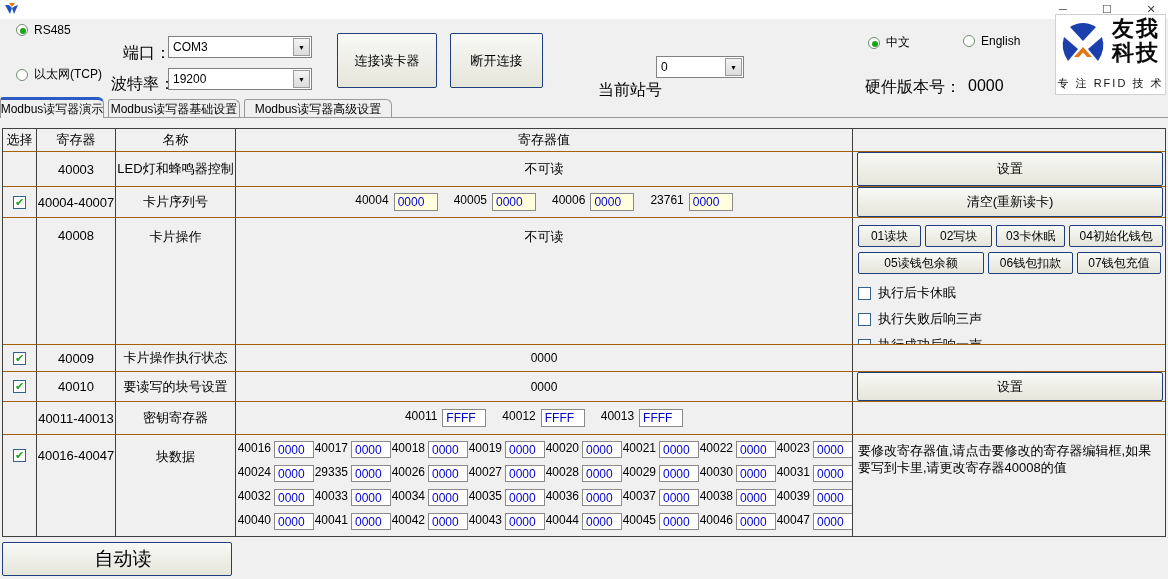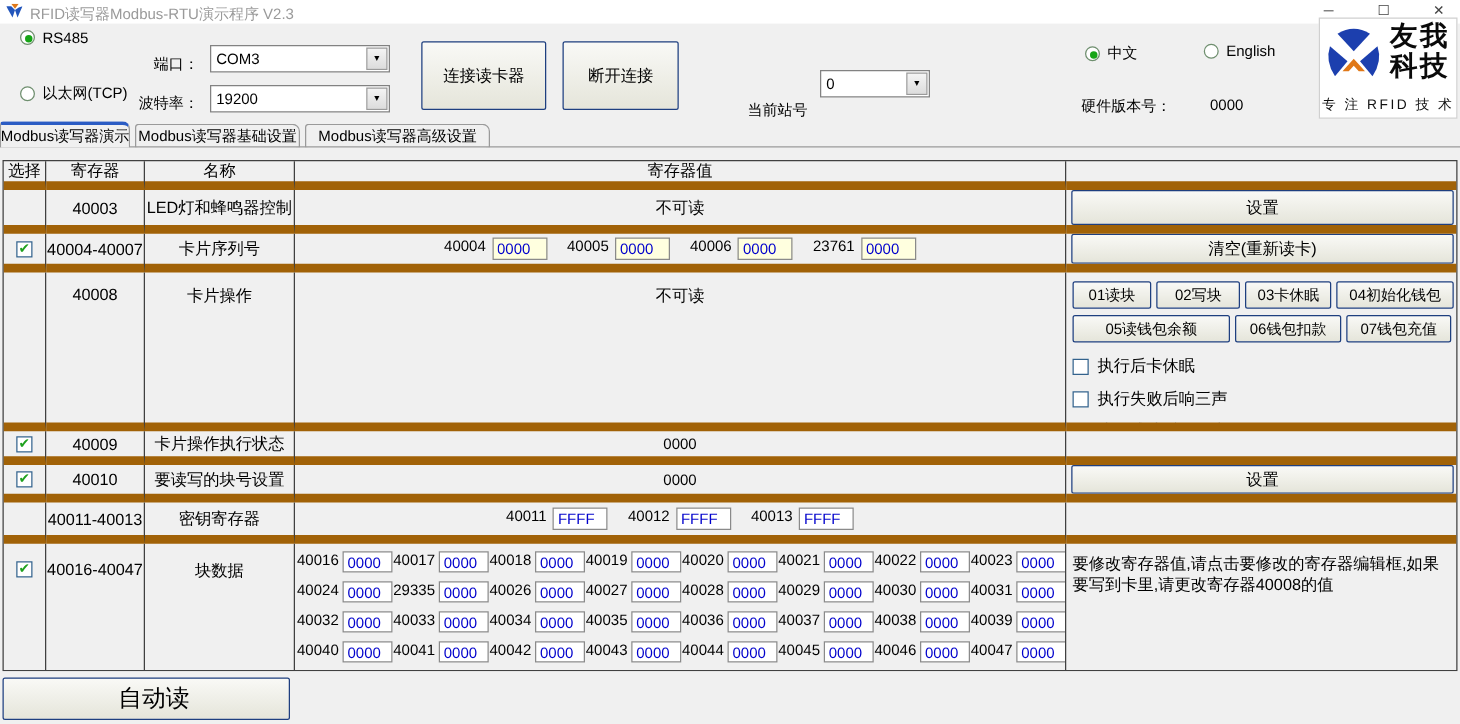--- a/index.html
+++ b/index.html
@@ -13,21 +13,21 @@
   .titlebar { position:absolute; left:0; top:0; width:1168px; height:19px; background:#fff; }
   .title-icon { position:absolute; left:5px; top:3px; width:13px; height:13px; }
   .title-text { position:absolute; left:24px; top:3px; font-size:12px; color:#9a9a9a; }
   .win-btn { position:absolute; top:0; width:30px; height:19px; text-align:center; line-height:19px; color:#444; font-size:11px; }
   .wb-min { left:1048px; } .wb-max { left:1092px; } .wb-close { left:1136px; }
   
   .toppanel { position:absolute; left:0; top:19px; width:1168px; height:78px; background:#f0f0f0; }
   .radio { position:absolute; display:flex; align-items:center; gap:6px; font-size:12px; }
   .rdot { width:12px; height:12px; border-radius:50%; background:#fff; border:1px solid #6f8f6f; display:inline-block; position:relative; }
   .rdot.on::after { content:""; position:absolute; left:3px; top:3px; width:6px; height:6px; border-radius:50%; background:#17a517; }
-  .lbl { position:absolute; font-size:12px; white-space:nowrap; }
+  .lbl { position:absolute; font-size:16px; white-space:nowrap; }
   .combo { position:absolute; height:22px; background:#fff; border:1px solid #828282; display:flex; align-items:center; }
   .combo .cv { flex:1; padding-left:4px; font-size:12px; }
   .combo .carrow { width:17px; height:18px; margin-right:1px; background:linear-gradient(#f4f4f4,#dcdcdc); border:1px solid #9a9a9a; display:flex; align-items:center; justify-content:center; font-size:7px; color:#000; }
   .btn { background:linear-gradient(#f9f9f6,#e5e5da); border:1px solid #1e3f7f; border-radius:2px; font-size:13px; color:#000; display:flex; align-items:center; justify-content:center; font-family:inherit; }
   .bigbtn { position:absolute; }
   
   .logo { position:absolute; left:1055px; top:14px; width:111px; height:81px; background:#fff; border:1px solid #d0d0d0; }
   .logo-glyph { position:absolute; left:4px; top:6px; }
   .logo-zh { position:absolute; left:52px; top:2px; width:56px; text-align:center; font-weight:bold; font-size:22px; line-height:24px; color:#0a0a0a; letter-spacing:2px; }
   .logo-tag { position:absolute; left:0; bottom:3px; width:100%; text-align:center; font-size:11px; color:#111; letter-spacing:2px; white-space:nowrap; }
@@ -35,21 +35,21 @@
   .tabbar { position:absolute; left:0; top:97px; width:1168px; height:21px; }
   .tabbar::after { content:""; position:absolute; left:0; bottom:0; width:1168px; height:1px; background:#9a9a9a; }
   .tab { position:absolute; top:2px; height:19px; background:#f0f0f0; border:1px solid #9a9a9a; border-bottom:none; border-radius:3px 6px 0 0; display:flex; align-items:center; justify-content:center; font-size:12px; padding:0 8px; white-space:nowrap; }
   .tab.active { top:0; height:21px; border-top:3px solid #2b5cc4; z-index:2; }
   .tab1 { left:0; width:104px; } .tab2 { left:108px; width:132px; } .tab3 { left:244px; width:148px; }
   
   .demo-table { position:absolute; left:2px; top:128px; width:1164px; height:409px;
     border:1px solid #404040; display:grid;
     grid-template-columns:34px 79px 120px 617px 312px;
     grid-template-rows:23px 35px 31px 127px 27px 30px 33px 101px; }
-  .c { border-right:1px solid #404040; border-bottom:7px solid #a16207; display:flex; align-items:center; justify-content:center; font-size:13px; overflow:hidden; }
+  .c { border-right:1px solid #404040; border-bottom:1px solid #a16207; display:flex; align-items:center; justify-content:center; font-size:13px; overflow:hidden; }
   .c.lastcol { border-right:none; }
   .c.lastrow { border-bottom:none; }
   .c.top { align-items:flex-start; padding-top:10px; }
   .hdr { font-size:13px; }
   
   .chk { width:13px; height:13px; background:#fff; border:1px solid #33628c; display:inline-flex; align-items:center; justify-content:center; }
   .chk.checked::after { content:"✔"; color:#1fa11f; font-size:11px; line-height:11px; font-weight:bold; }
   
   .reg-item { display:inline-flex; align-items:flex-start; gap:5px; }
   .reg-label { font-size:12px; }
@@ -76,21 +76,20 @@
 </style>
 </head>
 <body>
 
 <div class="titlebar">
   <svg class="title-icon" viewBox="0 0 13 13">
     <polygon points="0,2 5,11 7,5 4,2" fill="#2255bb"></polygon>
     <polygon points="7,5 9,11 13,2 10,3" fill="#2255bb"></polygon>
     <polygon points="4,0 7,4 10,0" fill="#e07818"></polygon>
   </svg>
-  <span class="title-text">RFID读写器Modbus-RTU演示程序 V2.3</span>
   <span class="win-btn wb-min">─</span>
   <span class="win-btn wb-max">☐</span>
   <span class="win-btn wb-close">✕</span>
 </div>
 
 <div class="toppanel">
   <div class="radio" style="left:16px; top:4px;">
     <span class="rdot on"></span>
     <span>RS485</span>
   </div>

